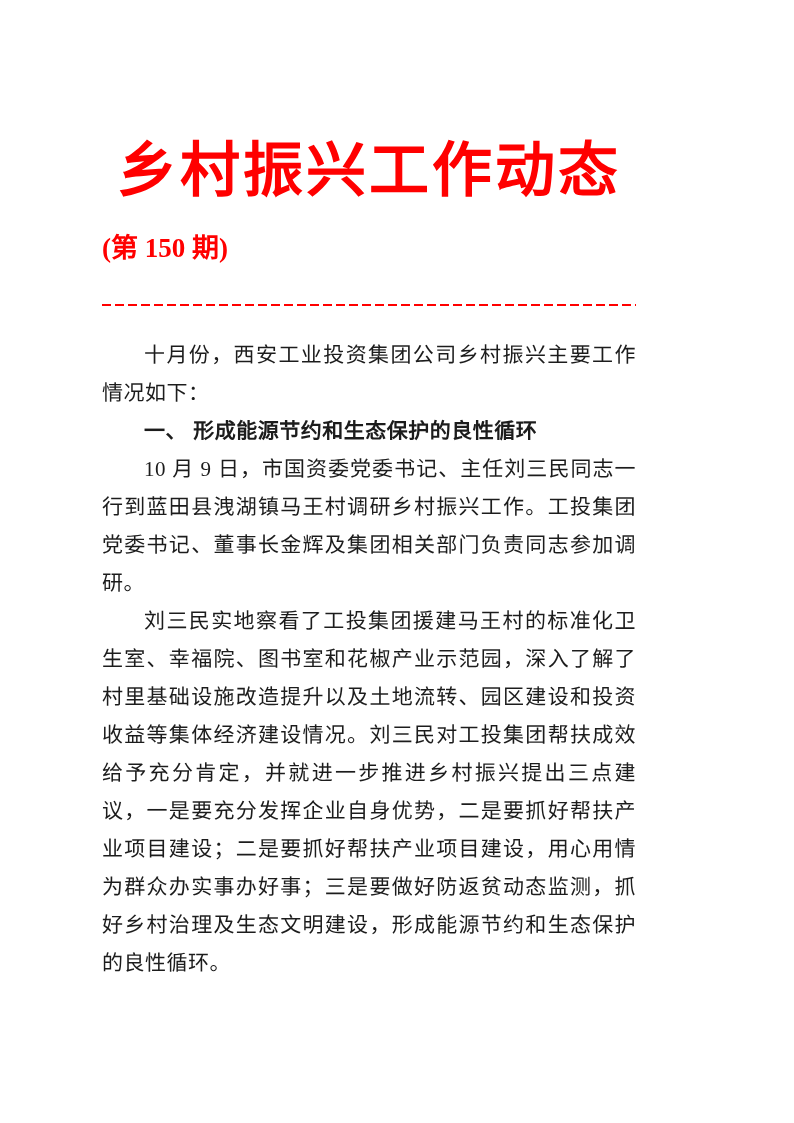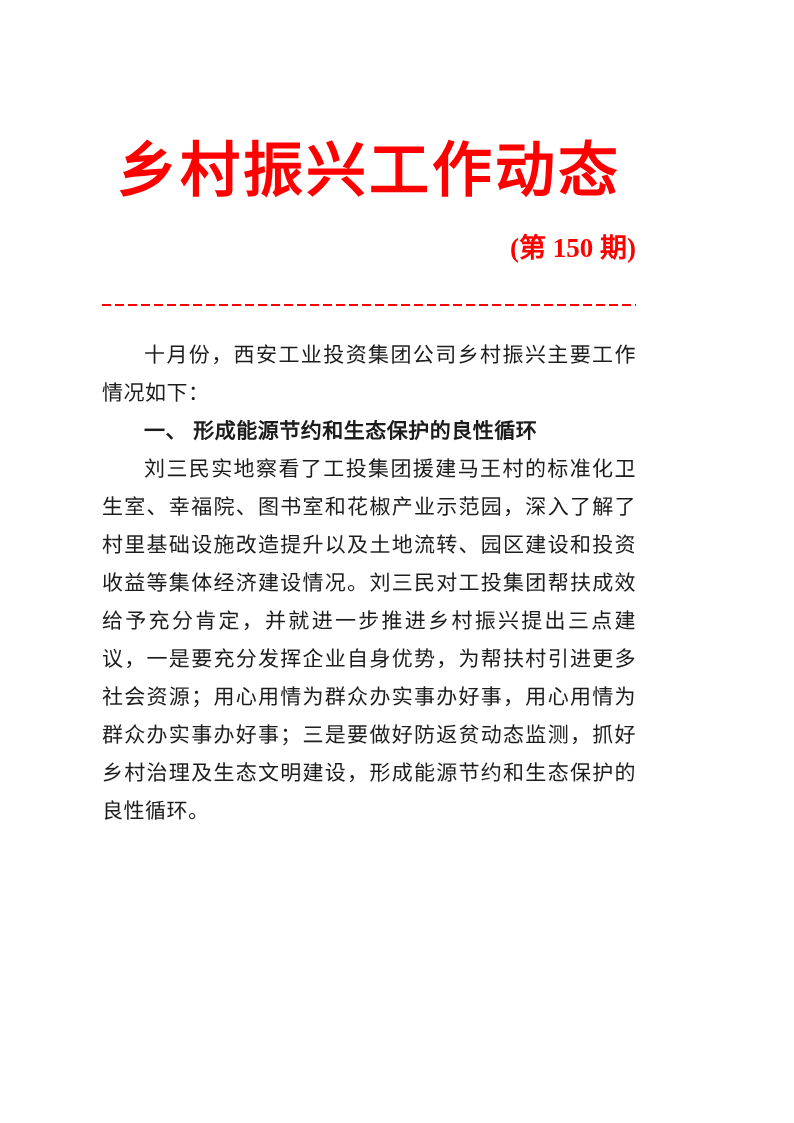--- a/index.html
+++ b/index.html
@@ -23,21 +23,21 @@
     color: var(--accent, #ff0000);
     font-family: "Liberation Serif", serif;
     font-weight: bold;
     font-size: 60px;
     line-height: 70px;
     letter-spacing: 3px;
     white-space: nowrap;
   }
   .doc-issue {
     margin-top: 26px;
-    text-align: right;
+    text-align: left;
     color: var(--accent, #ff0000);
     font-family: "Liberation Serif", serif;
     font-weight: bold;
     font-size: 27px;
     line-height: 32px;
   }
   .divider {
     margin-top: 40px;
     height: 2px;
     width: 100%;
@@ -79,16 +79,17 @@
 
   <div class="doc-issue">(第 150 期)</div>
 
   <div class="divider"></div>
 
   <div class="content">
     <p class="body-para">十月份，西安工业投资集团公司乡村振兴主要工作情况如下：</p>
 
     <p class="section-heading">一、 形成能源节约和生态保护的良性循环</p>
 
+    <p class="body-para">10 月 9 日，市国资委党委书记、主任刘三民同志一行到蓝田县洩湖镇马王村调研乡村振兴工作。工投集团党委书记、董事长金辉及集团相关部门负责同志参加调研。</p>
 
-    <p class="body-para">刘三民实地察看了工投集团援建马王村的标准化卫生室、幸福院、图书室和花椒产业示范园，深入了解了村里基础设施改造提升以及土地流转、园区建设和投资收益等集体经济建设情况。刘三民对工投集团帮扶成效给予充分肯定，并就进一步推进乡村振兴提出三点建议，一是要充分发挥企业自身优势，为帮扶村引进更多社会资源；用心用情为群众办实事办好事，用心用情为群众办实事办好事；三是要做好防返贫动态监测，抓好乡村治理及生态文明建设，形成能源节约和生态保护的良性循环。</p>
+    <p class="body-para">刘三民实地察看了工投集团援建马王村的标准化卫生室、幸福院、图书室和花椒产业示范园，深入了解了村里基础设施改造提升以及土地流转、园区建设和投资收益等集体经济建设情况。刘三民对工投集团帮扶成效给予充分肯定，并就进一步推进乡村振兴提出三点建议，一是要充分发挥企业自身优势，二是要抓好帮扶产业项目建设；二是要抓好帮扶产业项目建设，用心用情为群众办实事办好事；三是要做好防返贫动态监测，抓好乡村治理及生态文明建设，形成能源节约和生态保护的良性循环。</p>
   </div>
 </div>
 
 </body></html>

